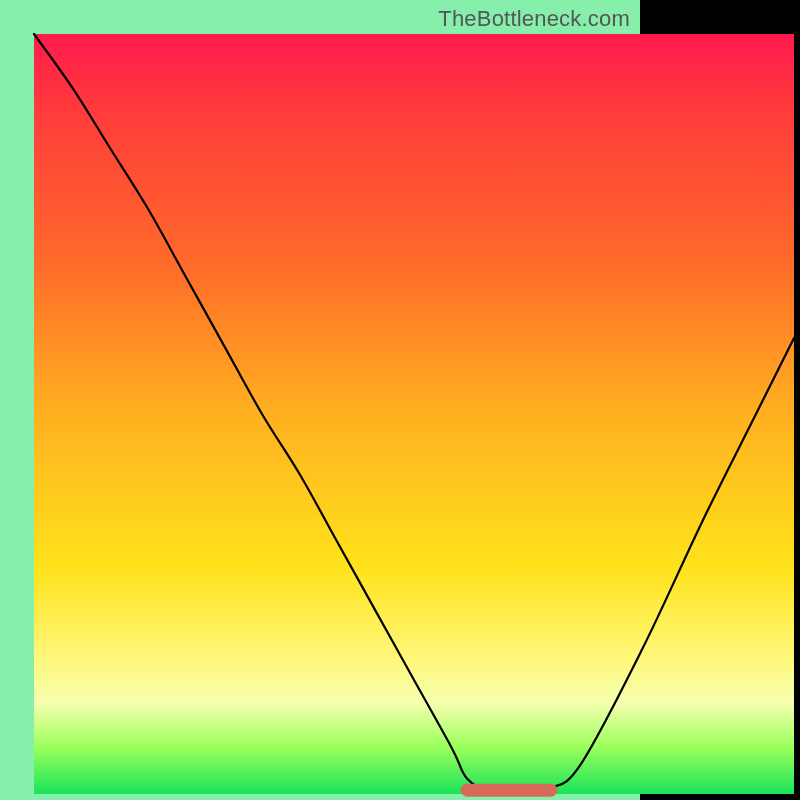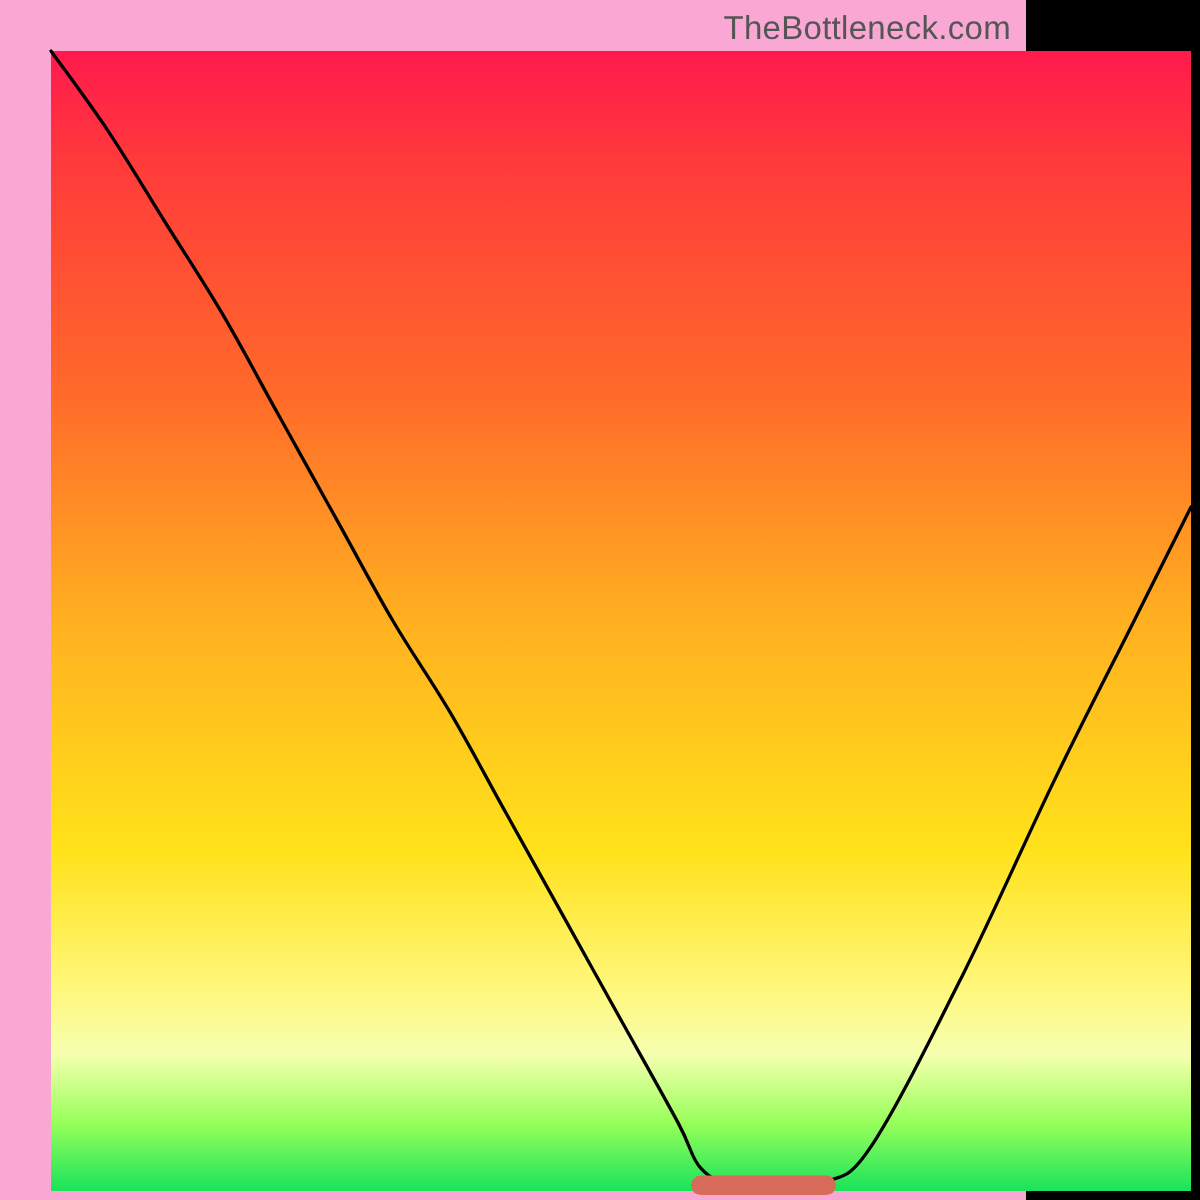--- a/index.html
+++ b/index.html
@@ -8,22 +8,21 @@
     width: 800px;
     height: 800px;
     background: #000;
     font-family: Arial, Helvetica, sans-serif;
     overflow: hidden;
   }
   .frame {
     position: relative;
     width: 640px;
     height: 800px;
-    background: #f9a8d4;
-    padding-left: 44px;
+    background: #86efac;
   }
   .plot-area {
     position: absolute;
     left: 34px;
     top: 34px;
     width: 760px;
     height: 760px;
     
     background: linear-gradient(to bottom,
       #ff1a4d 0%,

